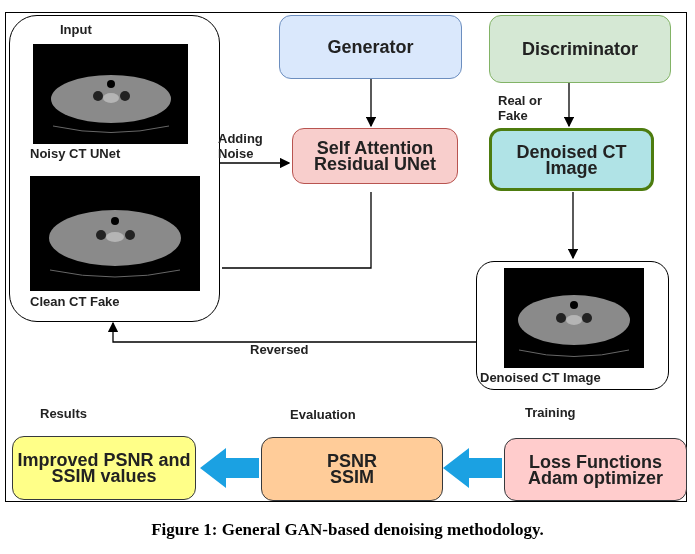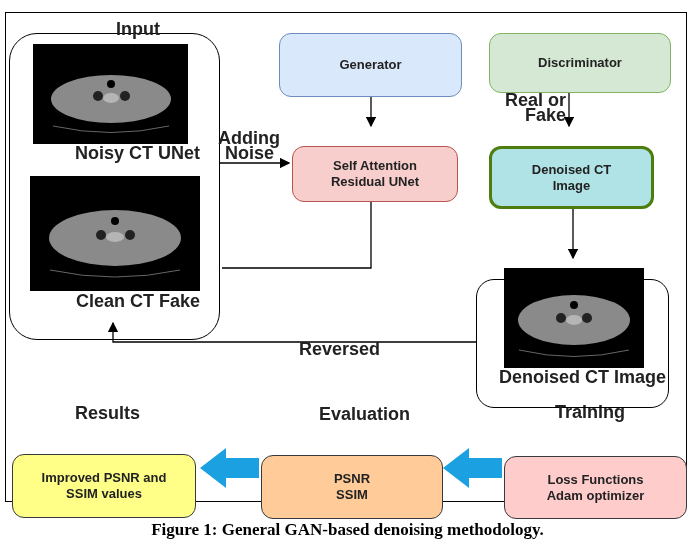--- a/index.html
+++ b/index.html
@@ -1,19 +1,19 @@
 <!DOCTYPE html>
 <html><head>
 <meta charset="utf-8">
 <style>
   body { margin:0; background:#fff; font-family:"Liberation Sans", sans-serif; }
   #canvas { position:relative; width:695px; height:554px; background:#fff; overflow:hidden; }
   .frame { position:absolute; left:5px; top:12px; width:682px; height:490px; border:1px solid #000; box-sizing:border-box; }
-  .box { position:absolute; box-sizing:border-box; border-radius:12px; display:flex; align-items:center; justify-content:center; text-align:center; font-weight:bold; font-size:13px; color:#222; line-height:16px;margin-top:18px; }
-  .lbl { position:absolute; font-weight:bold; font-size:18px; color:#222; text-align:right; line-height:15px; }
+  .box { position:absolute; box-sizing:border-box; border-radius:12px; display:flex; align-items:center; justify-content:center; text-align:center; font-weight:bold; font-size:18px; color:#222; line-height:16px; }
+  .lbl { position:absolute; font-weight:bold; font-size:13px; color:#222; text-align:left; line-height:15px; }
   .ct { position:absolute; background:#000; overflow:hidden; }
   svg.lines { position:absolute; left:0; top:0; }
   .caption { position:absolute; left:0; width:695px; top:520px; text-align:center; font-family:"Liberation Serif", serif; font-weight:bold; font-size:17px; color:#000; }
 </style>
 </head>
 <body>
 
 <div id="canvas">
   <div class="frame"></div>
 
@@ -56,21 +56,21 @@
       <ellipse cx="85" cy="61" rx="9" ry="5" fill="#b5b5b5"></ellipse>
       <path d="M20,94 Q85,108 150,94" stroke="#666" fill="none"></path>
     </svg>
   </div>
   <div class="lbl" style="left:30px;top:294px;width:170px;">Clean CT Fake</div>
 
   <div class="box" style="left:279px;top:15px;width:183px;height:64px;background:#dae8fc;border:1px solid #6c8ebf;">
     <span>Generator</span>
   </div>
 
-  <div class="box" style="left:489px;top:15px;width:182px;height:60px;background:#d5e8d4;border:1px solid #82b366;">
+  <div class="box" style="left:489px;top:15px;width:182px;height:68px;background:#d5e8d4;border:1px solid #82b366;">
     <span>Discriminator</span>
   </div>
 
   <div class="lbl" style="left:498px;top:93px;width:68px;">
     <div>Real or</div>
     <div>Fake</div>
   </div>
   <div class="lbl" style="left:218px;top:131px;width:56px;">
     <div>Adding</div>
     <div>Noise</div>

